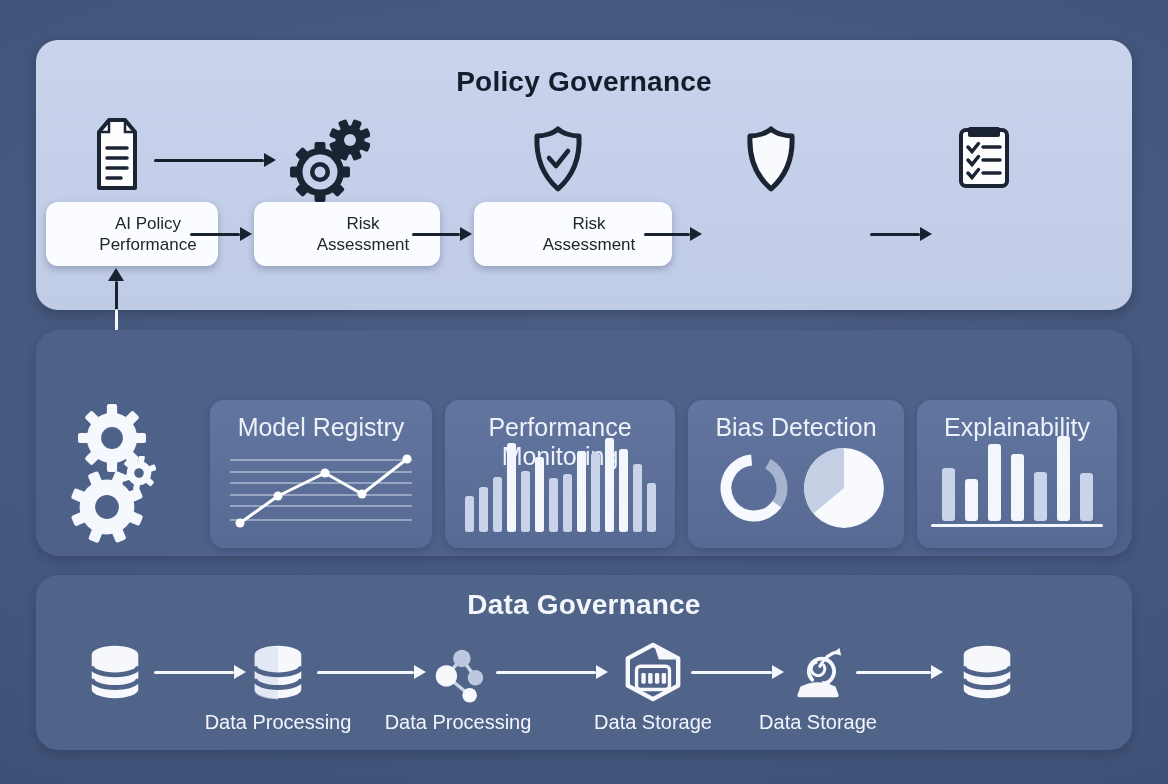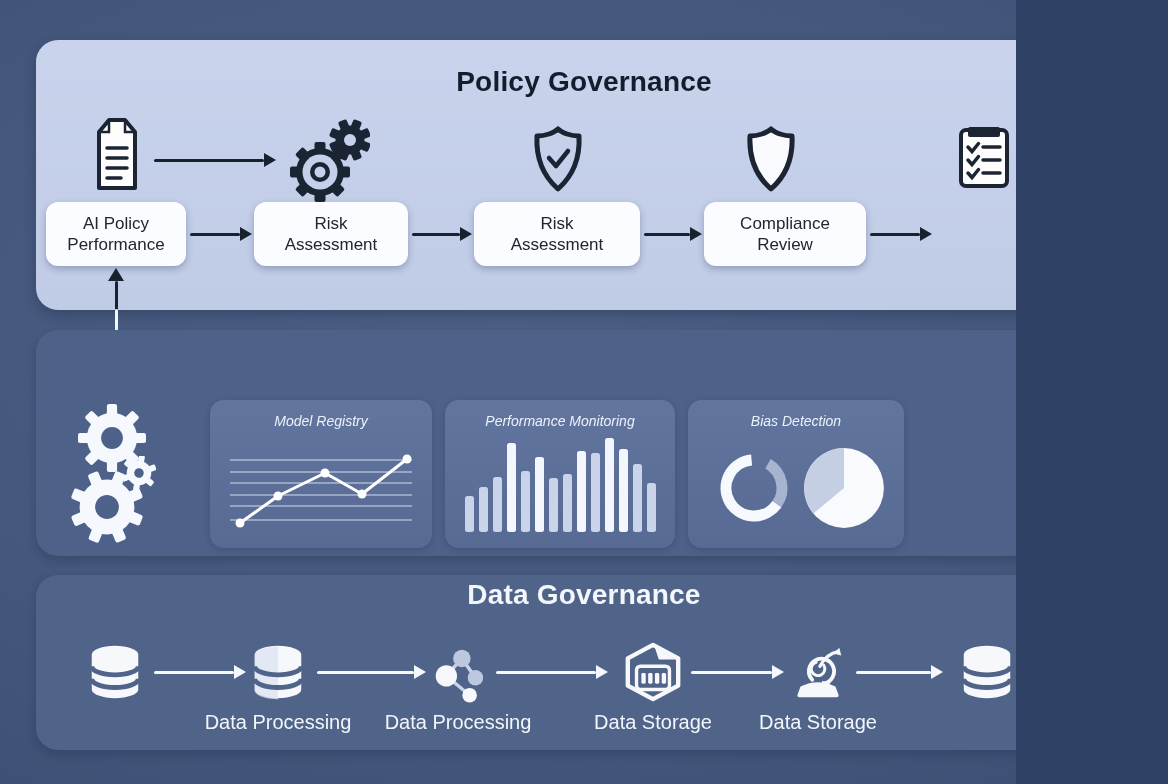--- a/index.html
+++ b/index.html
@@ -1,53 +1,53 @@
 <!DOCTYPE html>
 <html><head>
 <meta charset="utf-8">
 <style>
   html,body{margin:0;padding:0;background:#2f4266;}
-  .canvas{position:relative;width:1016px;height:784px;overflow:hidden;
+  .canvas{position:relative;width:1168px;height:784px;overflow:hidden;
     font-family:"Liberation Sans",sans-serif;
     background:radial-gradient(130% 95% at 50% 42%, #4c5f85 0%, #44577c 48%, #364a6e 100%);}
   .panel{position:absolute;border-radius:22px;}
   #policy-panel{left:36px;top:40px;width:1096px;height:270px;
     background:linear-gradient(180deg,#c9d3ec 0%,#c0cbe6 100%);
     box-shadow:0 5px 12px rgba(18,28,52,.28);}
   #model-panel{left:36px;top:330px;width:1096px;height:226px;background:#4d6189;
     box-shadow:0 4px 10px rgba(18,28,52,.22);}
   #data-panel{left:36px;top:575px;width:1096px;height:175px;background:#50648a;
     box-shadow:0 4px 10px rgba(18,28,52,.22);}
   .sec-title{position:absolute;left:0;right:0;text-align:center;font-weight:700;
     font-size:28px;letter-spacing:.2px;}
   .sec-title.dark{color:#141d2b;}
   .sec-title.light{color:#f3f6fb;}
   .icon{position:absolute;}
   .step-box{position:absolute;top:162px;height:64px;background:#fbfcff;border-radius:12px;
     box-shadow:0 3px 7px rgba(38,50,82,.3);display:flex;flex-direction:column;
     align-items:center;justify-content:center;text-align:center;color:#20262f;
-    font-size:17px;line-height:21px;font-weight:500;}
+    font-size:17px;line-height:21px;font-weight:500;padding-left:32px;}
   .hline{position:absolute;height:3px;border-radius:2px;}
   .hline.dark{background:#18222f;}
   .hline.light{background:#f4f7fc;}
   .ah-r{position:absolute;width:0;height:0;border-top:7px solid transparent;border-bottom:7px solid transparent;}
   .ah-r.dark{border-left:12px solid #18222f;}
   .ah-r.light{border-left:12px solid #f4f7fc;}
   .vline{position:absolute;width:3px;border-radius:2px;}
   .vline.dark{background:#18222f;}
   .vline.light{background:#f4f7fc;}
   .ah-up{position:absolute;width:0;height:0;border-left:8.5px solid transparent;
     border-right:8.5px solid transparent;border-bottom:13px solid #18222f;}
   .ah-down{position:absolute;width:0;height:0;border-left:9px solid transparent;
     border-right:9px solid transparent;border-top:13px solid #f4f7fc;}
   .card{position:absolute;top:70px;height:148px;border-radius:14px;
     background:linear-gradient(180deg,#61759f 0%,#566a93 100%);
     box-shadow:0 2px 6px rgba(22,32,58,.2);}
   .card-title{position:absolute;top:13px;left:0;right:0;text-align:center;
-    font-size:14px;color:#edf1f9;font-weight:500;font-style:italic;}
+    font-size:25px;color:#edf1f9;font-weight:500;}
   .bars{position:absolute;left:0;right:0;bottom:16px;height:94px;display:flex;
     align-items:flex-end;justify-content:center;gap:5px;}
   .mini-bar{width:9px;border-radius:2.5px;}
   .tone-light{background:#c9d4ea;}
   .tone-white{background:#f3f7fd;}
   #explain-bars{bottom:27px;height:88px;gap:10px;}
   #explain-bars .mini-bar{width:13px;border-radius:3px;}
   .baseline{position:absolute;left:14px;right:14px;bottom:21px;height:3.5px;
     background:#f3f7fd;border-radius:2px;}
   .grid{stroke:rgba(240,245,255,.55);stroke-width:1.7;}
@@ -130,24 +130,20 @@
       <span>AI Policy</span>
       <span>Performance</span>
     </div>
     <div class="step-box" style="left:218px;width:154px;">
       <span>Risk</span>
       <span>Assessment</span>
     </div>
     <div class="step-box" style="left:438px;width:166px;">
       <span>Risk</span>
       <span>Assessment</span>
-    </div>
-    <div class="step-box" style="left:668px;width:162px;">
-      <span>Compliance</span>
-      <span>Review</span>
     </div>
 
     <div class="hline dark" style="left:154px;top:192.5px;width:50px;"></div>
     <div class="ah-r dark" style="left:204px;top:187px;"></div>
     <div class="hline dark" style="left:376px;top:192.5px;width:48px;"></div>
     <div class="ah-r dark" style="left:424px;top:187px;"></div>
     <div class="hline dark" style="left:608px;top:192.5px;width:46px;"></div>
     <div class="ah-r dark" style="left:654px;top:187px;"></div>
     <div class="hline dark" style="left:834px;top:192.5px;width:50px;"></div>
     <div class="ah-r dark" style="left:884px;top:187px;"></div>
@@ -245,24 +241,37 @@
       <svg style="position:absolute;left:26px;top:48px;" width="80" height="80" viewBox="0 0 80 80">
         <path d="M54 15.8 A28 28 0 0 1 62.9 56.1" fill="none" stroke="#b9c5dd" stroke-opacity=".8" stroke-width="11"></path>
         <path d="M37.6 12.1 A28 28 0 1 0 62.9 56.1" fill="none" stroke="#f6f9fd" stroke-width="11"></path>
       </svg>
       <svg style="position:absolute;left:114px;top:46px;" width="84" height="84" viewBox="0 0 80 80">
         <circle cx="40" cy="40" r="38" fill="#f8fafd"></circle>
         <path d="M40 40 L40 2 A38 38 0 0 0 10.9 64.4 Z" fill="#c5cfe4"></path>
       </svg>
     </div>
 
+    <div class="card" style="left:881px;width:200px;">
+      <div class="card-title">Explainability</div>
+      <div class="bars" id="explain-bars">
+          <div class="mini-bar tone-light" style="height: 60%;"></div>
+          <div class="mini-bar tone-white" style="height: 48%;"></div>
+          <div class="mini-bar tone-white" style="height: 88%;"></div>
+          <div class="mini-bar tone-white" style="height: 76%;"></div>
+          <div class="mini-bar tone-light" style="height: 56%;"></div>
+          <div class="mini-bar tone-white" style="height: 97%;"></div>
+          <div class="mini-bar tone-light" style="height: 54%;"></div>
+        </div>
+      <div class="baseline"></div>
+    </div>
   </div>
 
   <div class="panel" id="data-panel">
-    <div class="sec-title light" style="top:4px;">Data Governance</div>
+    <div class="sec-title light" style="top:14px;">Data Governance</div>
 
     <svg class="icon" style="left:48px;top:66px;" width="62" height="62" viewBox="0 0 64 64">
       <path d="M8 14 a24 9 0 0 1 48 0 v36 a24 9 0 0 1 -48 0 z" fill="#f6f8fc"></path>
       <path d="M8 26 a24 9 0 0 0 48 0 M8 39 a24 9 0 0 0 48 0" fill="none" stroke="#50648a" stroke-width="5"></path>
     </svg>
 
     <svg class="icon" style="left:211px;top:66px;" width="62" height="62" viewBox="0 0 64 64">
       <path d="M8 14 a24 9 0 0 1 48 0 v36 a24 9 0 0 1 -48 0 z" fill="#f6f8fc"></path>
       <path d="M32 6 v54 a24 9 0 0 1 -24 -10 v-36 a24 9 0 0 1 24 -8 z" fill="#dde4f1" opacity=".8"></path>
       <path d="M8 26 a24 9 0 0 0 48 0 M8 39 a24 9 0 0 0 48 0" fill="none" stroke="#50648a" stroke-width="5"></path>

